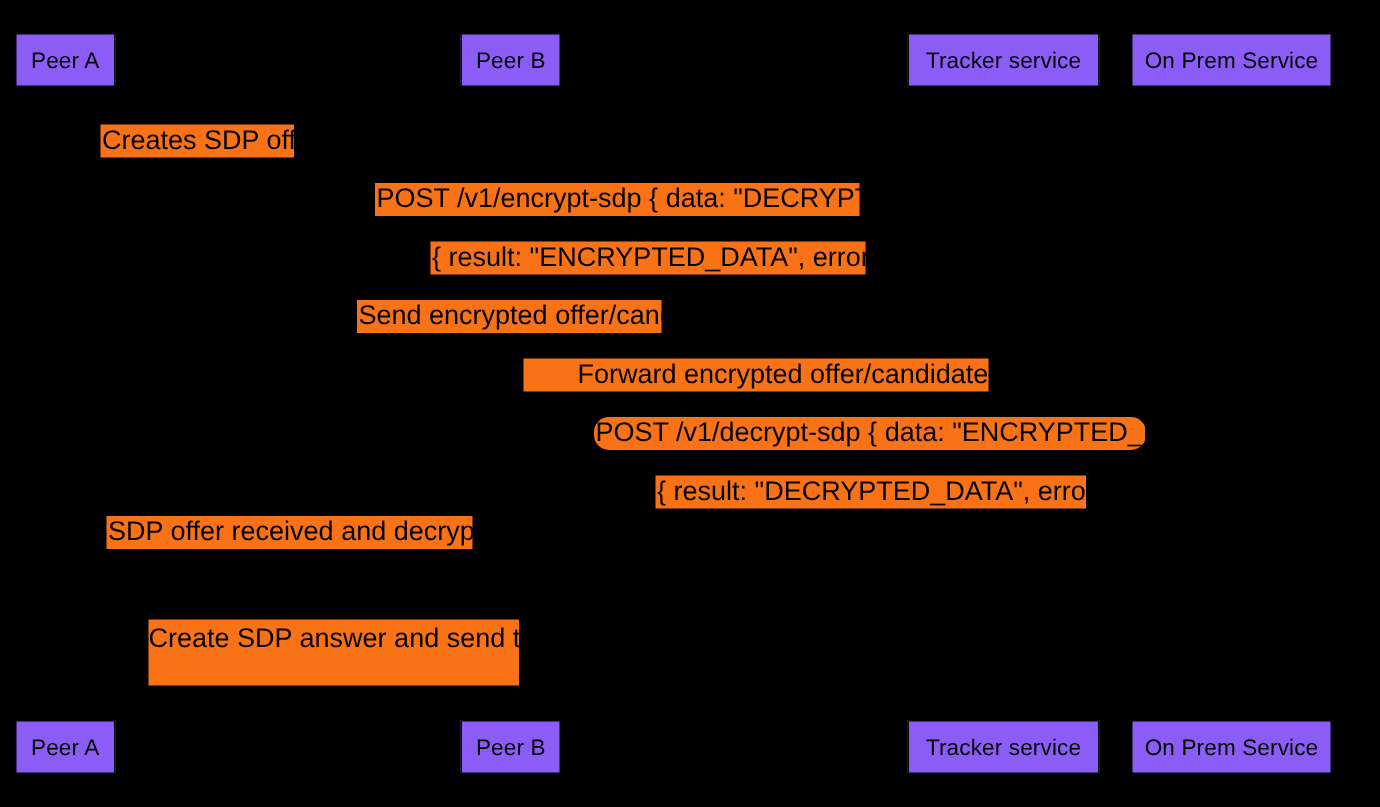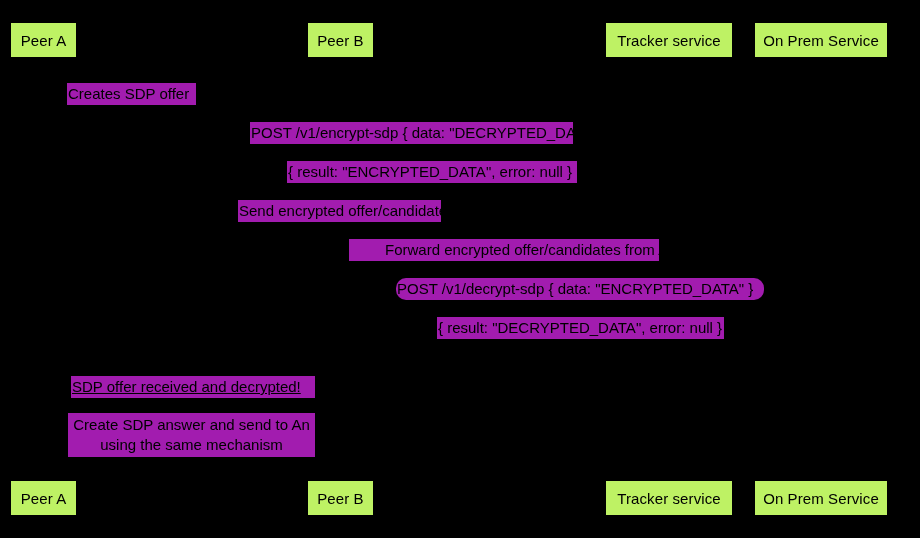--- a/index.html
+++ b/index.html
@@ -15,21 +15,21 @@
     position: relative;
     width: 920px;
     height: 538px;
     background: #000000;
     overflow: hidden;
   }
 
   
   .participant {
     position: absolute;
-    background: #bef264;
+    background: #8b5cf6;
     color: #000000;
     border: 1px solid #000000;
     box-sizing: border-box;
     display: flex;
     align-items: center;
     justify-content: center;
     font-size: 15px;
     line-height: 1;
     white-space: nowrap;
     letter-spacing: 0.1px;
@@ -38,33 +38,34 @@
   
   .lifeline {
     position: absolute;
     width: 1px;
     background: #000000;
   }
 
   
   .msg {
     position: absolute;
-    background: #a21caf;
+    background: #f97316;
     color: #000000;
-    font-size: 15px;
+    font-size: 18px;
     line-height: 19px;
     white-space: nowrap;
     padding: 1px 1px 2px 1px;
     box-sizing: border-box;
   }
   .msg.two-line {
     white-space: normal;
-    text-align: center;
+    text-align: left;
     line-height: 20px;
     padding: 2px 0 3px 0;
+    margin-left: 31px;
   }
   .msg.two-line .l1 {
     display: block;
     white-space: nowrap;
   }
   .msg.two-line .l2 {
     display: block;
     white-space: nowrap;
   }
 
@@ -126,27 +127,26 @@
   </div>
 
   <div class="msg" style="left:396px; top:278px; width:368px;border-radius:10px;">
     <span>POST /v1/decrypt-sdp { data: "ENCRYPTED_DATA" }</span>
   </div>
 
   <div class="msg" style="left:437px; top:317px; width:287px;">
     <span>{ result: "DECRYPTED_DATA", error: null }</span>
   </div>
 
-  <div class="msg" style="left:71px;  top:376px; width:244px;text-decoration:underline;">
+  <div class="msg" style="left:71px;  top:344px; width:244px;">
     <span>SDP offer received and decrypted!</span>
   </div>
 
   <div class="msg two-line" style="left:68px; top:413px; width:247px; height:44px;">
     <span class="l1">Create SDP answer and send to An</span>
-    <span class="l2">using the same mechanism</span>
   </div>
 
   <div class="participant" style="left:10px;  top:480px; width:67px;  height:36px;">
     <span>Peer A</span>
   </div>
   <div class="participant" style="left:307px; top:480px; width:67px;  height:36px;">
     <span>Peer B</span>
   </div>
   <div class="participant" style="left:605px; top:480px; width:128px; height:36px;">
     <span>Tracker service</span>

